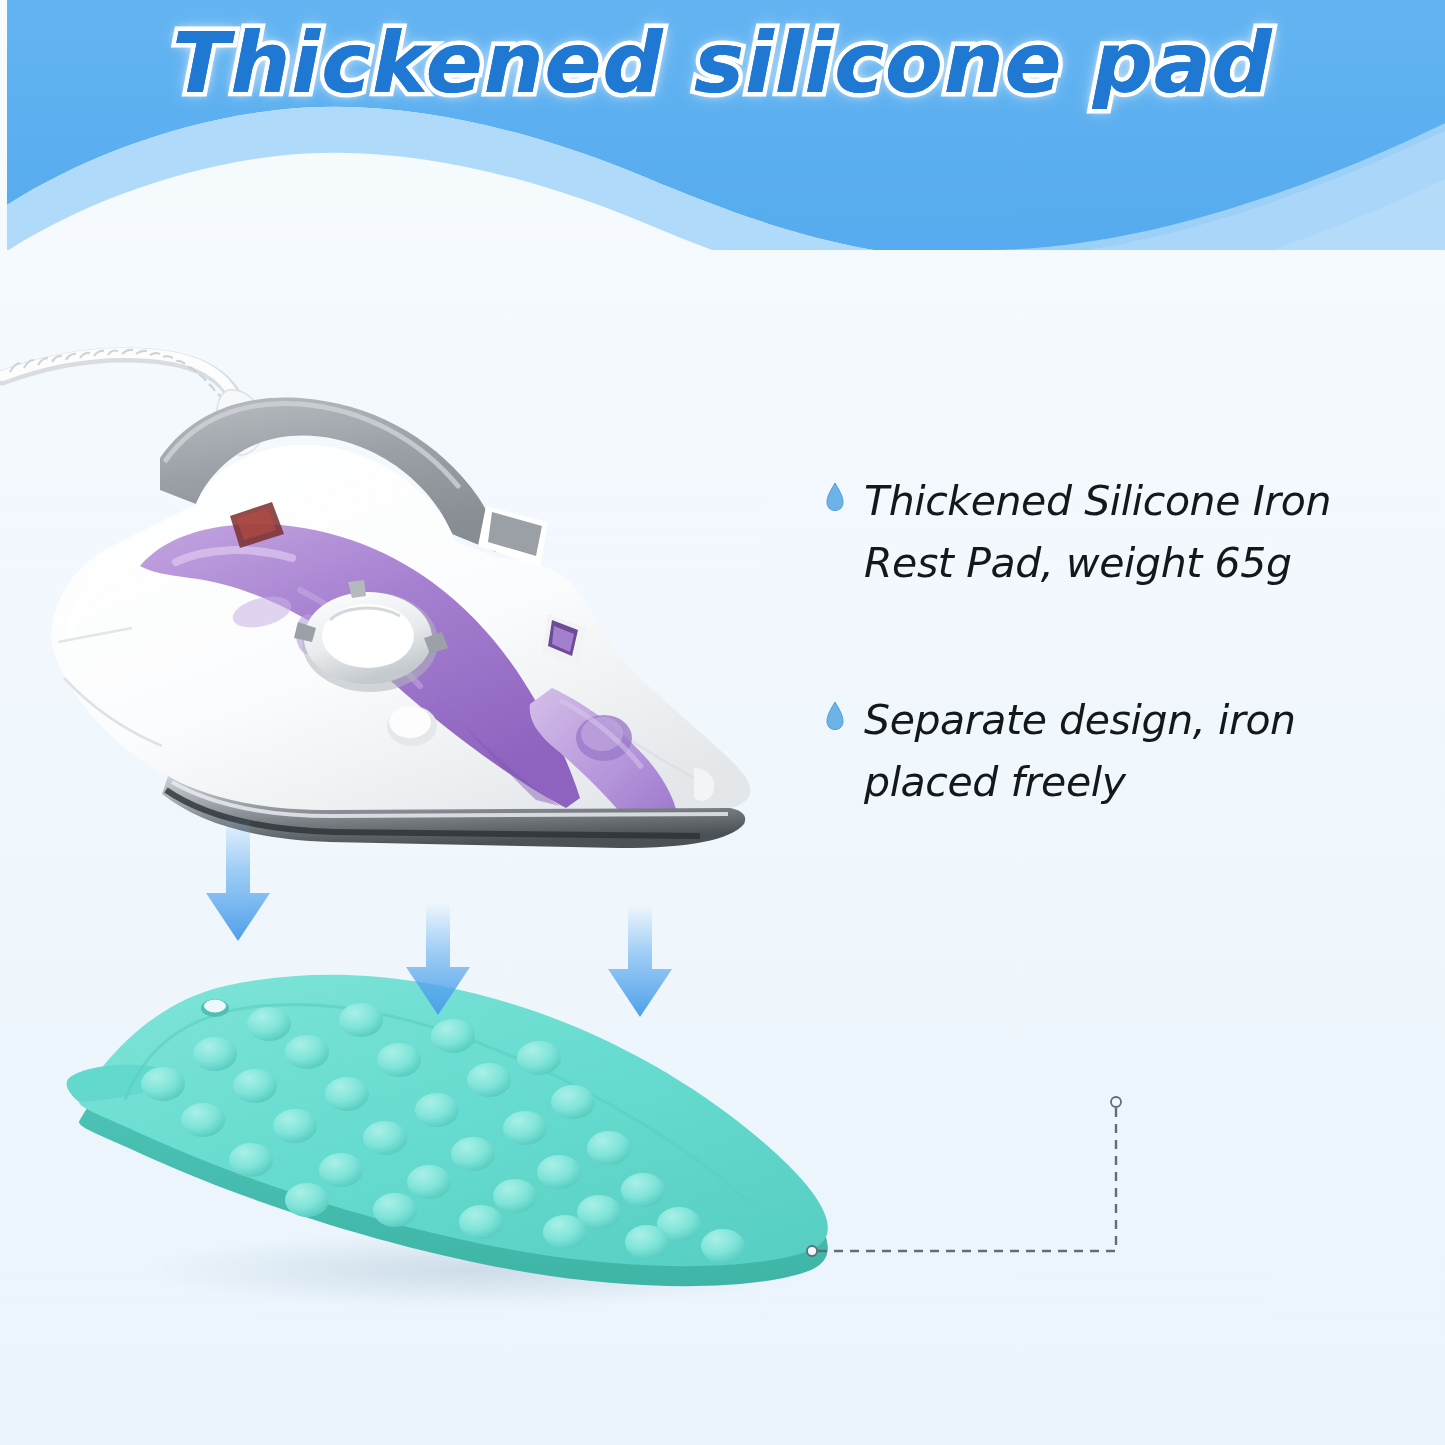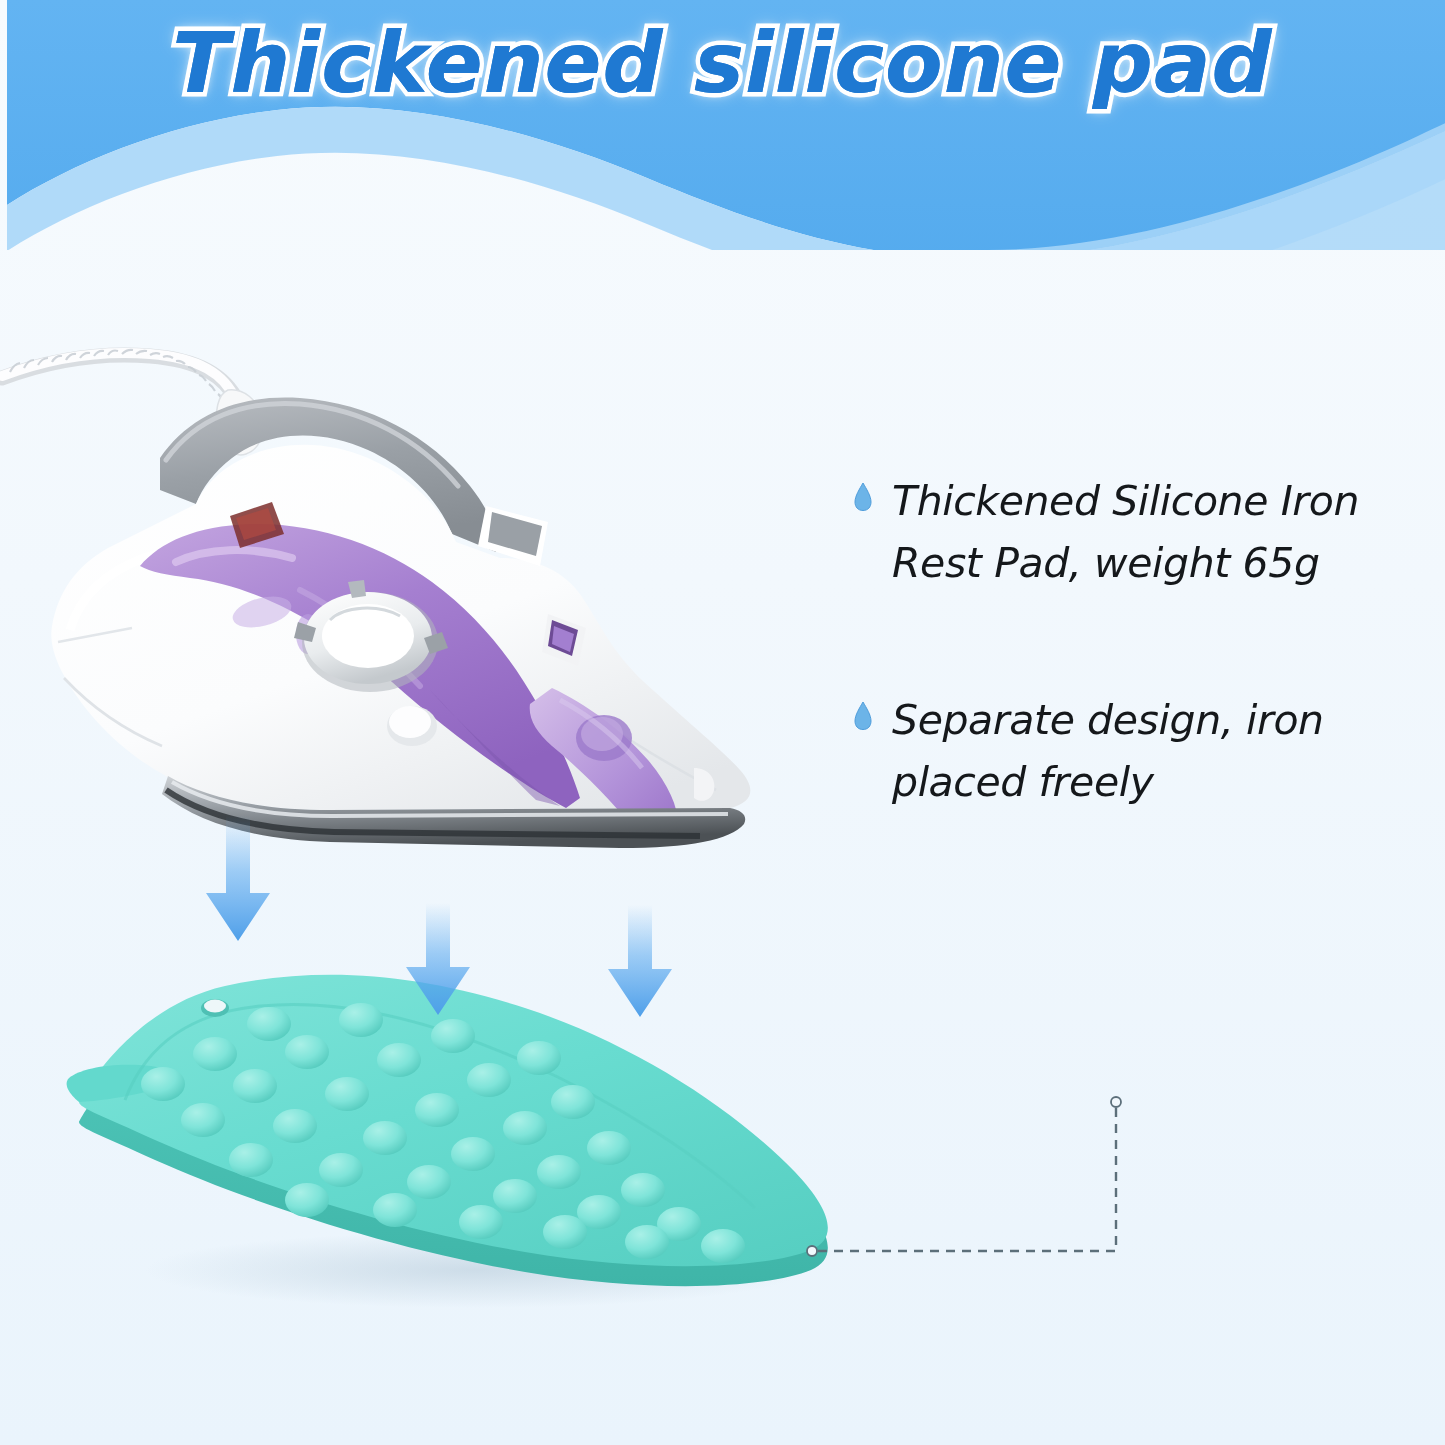--- a/index.html
+++ b/index.html
@@ -101,21 +101,21 @@
     position: absolute;
     left: 780px; top: 1080px;
     width: 400px;
     height: 220px;
     z-index: 2;
   }
 
   
   .features {
     position: absolute;
-    left: 854px; top: 470px;
+    left: 826px; top: 470px;
     width: 570px;
     z-index: 3;
   }
   .feature {
     display: flex;
     align-items: flex-start;
     margin-bottom: 94px;
   }
   .feature:last-child { margin-bottom: 0; }
 

